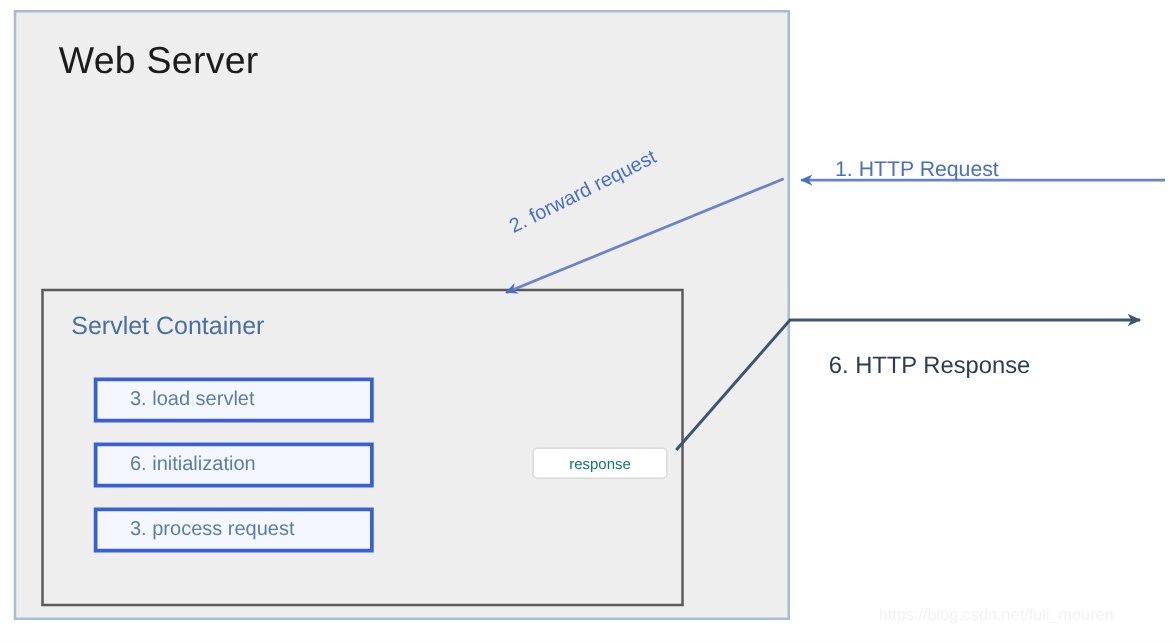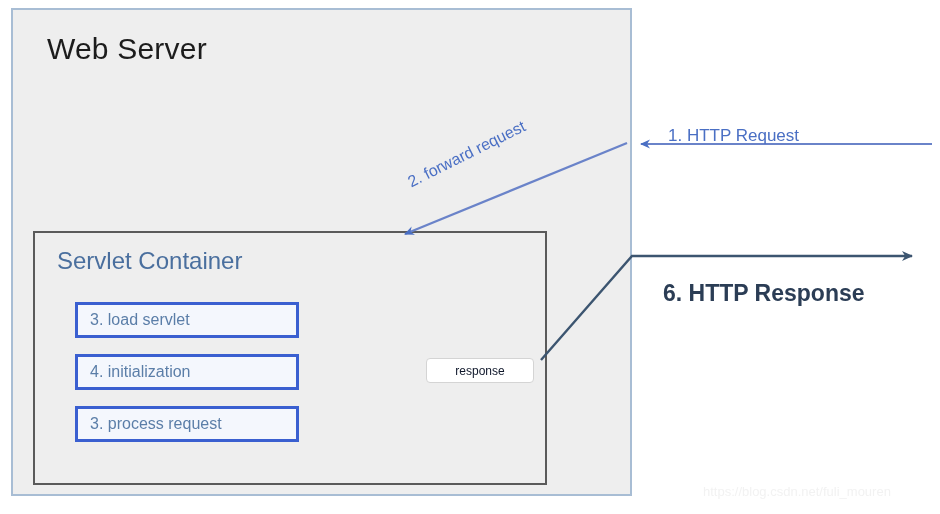--- a/index.html
+++ b/index.html
@@ -27,64 +27,64 @@
 
   
   .servlet-box{
     position:absolute;left:33px;top:231px;width:514px;height:254px;
     background:#eeeeee;
     border:2px solid #5a5a5a;
     box-sizing:border-box;
   }
   .servlet-title{
     position:absolute;left:22px;top:14px;
-    font-size:24px;line-height:28px;
+    font-size:20px;line-height:28px;
     color:#4a6f9e;
     white-space:nowrap;
   }
   .step-box{
     position:absolute;left:40px;
     width:224px;height:36px;
     background:#f4f7fd;
     border:3px solid #3a5fd0;
     box-sizing:border-box;
     display:flex;align-items:center;
   }
   .step-box span{
-    padding-left:12px;
+    padding-left:26px;
     font-size:16px;line-height:18px;
     color:#5b7ea8;
     white-space:nowrap;
   }
   .step-1{top:69px;}
   .step-2{top:121px;}
   .step-3{top:173px;}
 
   
   .response-chip{
     position:absolute;left:426px;top:358px;width:108px;height:25px;
     background:#ffffff;
     border:1px solid #d4d4d4;
     border-radius:4px;
     box-sizing:border-box;
     display:flex;align-items:center;justify-content:center;
   }
   .response-chip span{
-    font-size:12px;line-height:14px;color:#0f172a;white-space:nowrap;
+    font-size:12px;line-height:14px;color:#0f766e;white-space:nowrap;
   }
 
   
   .lbl{position:absolute;white-space:nowrap;}
   .lbl-request{
     left:668px;top:126px;
     font-size:17px;line-height:20px;color:#4a6fc4;
   }
   .lbl-response{
     left:663px;top:283px;
-    font-size:23px;line-height:20px;color:#2b3d55;font-weight:bold;
+    font-size:19px;line-height:20px;color:#2b3d55;font-weight:normal;
   }
   .lbl-forward{
     left:409px;top:174px;
     font-size:16px;line-height:18px;color:#4a6fc4;
     transform:rotate(-26.5deg);
     transform-origin:left center;
   }
 
   
   .watermark{
@@ -104,21 +104,21 @@
   </div>
 
   <div class="servlet-box">
     <div class="servlet-title">Servlet Container</div>
 
     <div class="step-box step-1">
       <span>3. load servlet</span>
     </div>
 
     <div class="step-box step-2">
-      <span>4. initialization</span>
+      <span>6. initialization</span>
     </div>
 
     <div class="step-box step-3">
       <span>3. process request</span>
     </div>
   </div>
 
   <div class="response-chip">
     <span>response</span>
   </div>

